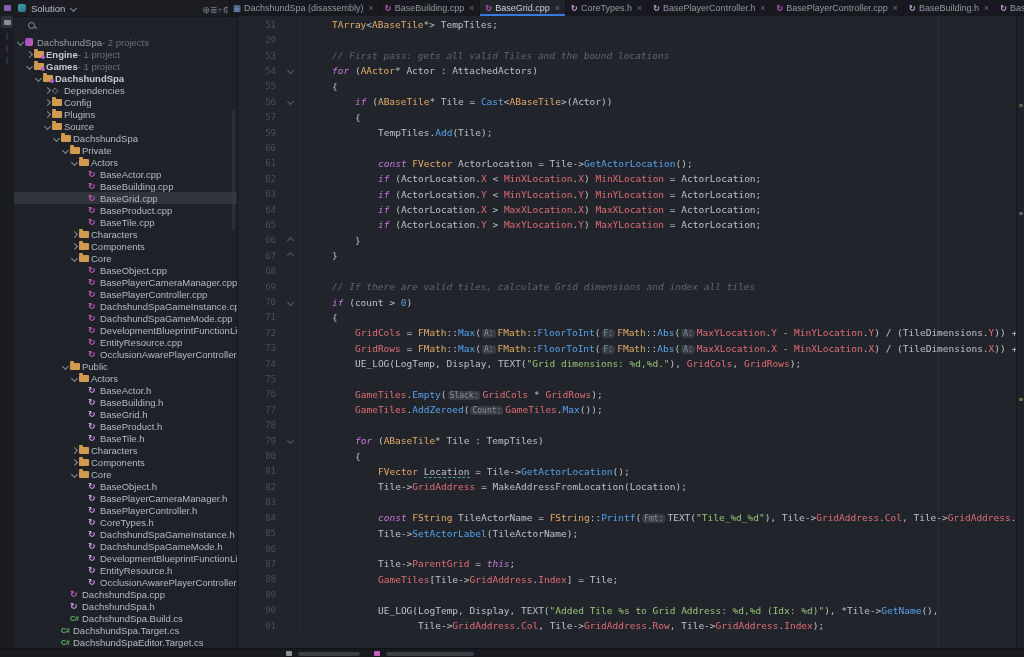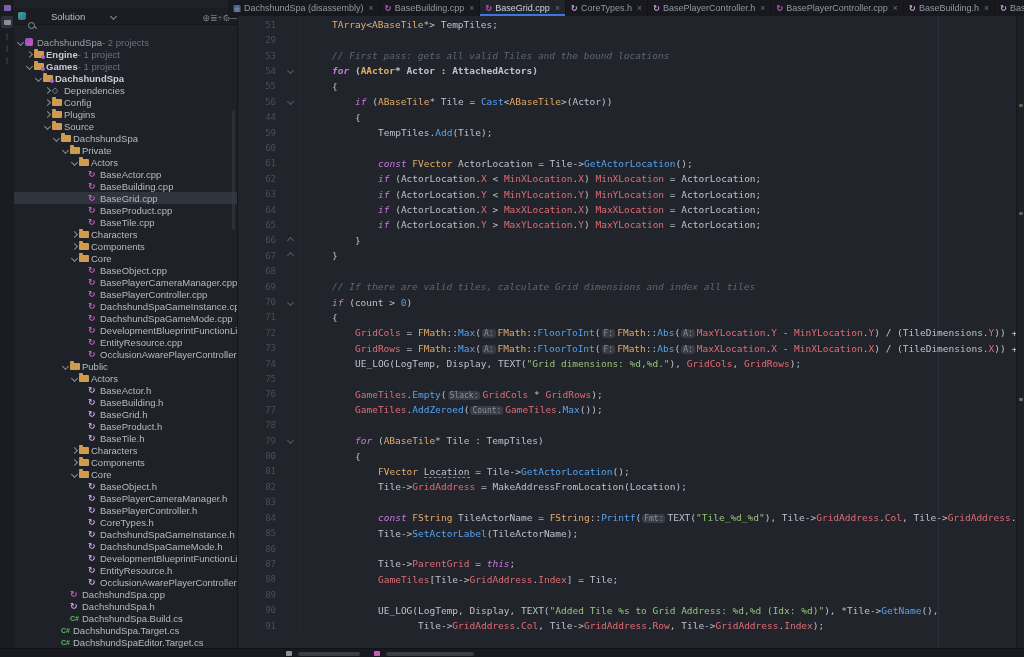--- a/index.html
+++ b/index.html
@@ -7,21 +7,21 @@
        font-family:"Liberation Sans",sans-serif;color:#b9bec6;}
   
   #stripe{position:absolute;left:0;top:0;width:14px;height:657px;background:#1a1c21;border-right:1px solid #131519;}
   .stripe-btn{width:12px;height:12px;margin:2px auto;display:flex;align-items:center;justify-content:center;}
   .stripe-btn.active{background:#2e323c;border-radius:2px;}
   .mini-glyph{width:7px;height:6px;background:#7f5fb0;border-radius:1px;}
   .mini-folder{width:7px;height:5px;background:#8b8f98;border-radius:1px;}
   .stripe-dash{width:2px;height:7px;background:#2c3037;margin:5px auto;}
   
   #ppanel{position:absolute;left:14px;top:0;width:223px;height:648px;background:#1e2127;}
-  #phead{position:absolute;left:0;top:8px;width:223px;height:16px;background:#1b1d23;display:flex;align-items:center;border-bottom:1px solid #15171b;gap:20px;}
+  #phead{position:absolute;left:0;top:0;width:223px;height:16px;background:#1b1d23;display:flex;align-items:center;border-bottom:1px solid #15171b;}
   #phead .sol-ic{width:8px;height:8px;margin:0 5px 0 4px;background:linear-gradient(135deg,#3fa7a0,#2d6f8e);border-radius:2px;}
   #phead .title{font-size:9.5px;color:#b9bec6;}
   #phead .caret-d{margin-left:6px;}
   #phead .spacer{flex:1;}
   .hbtn{font-size:9px;color:#7c828c;width:15px;text-align:center;cursor:default;line-height:16px;}
   
   .chv{display:inline-block;width:4px;height:4px;border-right:1.2px solid #878d96;border-bottom:1.2px solid #878d96;}
   .chv.down{transform:rotate(45deg);}
   .chv.right{transform:rotate(-45deg);}
   .chv.up{transform:rotate(-135deg);}
@@ -556,24 +556,24 @@
         <span>BaseProduct.h</span>
       </div>
     </div>
 
   <div id="editor">
     <div id="wrapguide"></div>
     <div id="code">
         <div class="crow"><span class="lnum">51</span><span class="fcol"></span><span class="ctext" style="padding-left: 32px;"><span class="cs-t">TArray</span><span class="cs-d">&lt;</span><span class="cs-t">ABaseTile</span><span class="cs-d">*&gt; TempTiles;</span></span></div>
         <div class="crow"><span class="lnum">29</span><span class="fcol"></span><span class="ctext" style="padding-left: 9px;"></span></div>
         <div class="crow"><span class="lnum">53</span><span class="fcol"></span><span class="ctext" style="padding-left: 32px;"><span class="cs-c">// First pass: gets all valid Tiles and the bound locations</span></span></div>
-        <div class="crow"><span class="lnum">54</span><span class="fcol"><span class="chv down"></span></span><span class="ctext" style="padding-left: 32px; font-weight: bold;"><span class="cs-k">for</span><span class="cs-d"> (</span><span class="cs-t">AActor</span><span class="cs-d">* Actor : AttachedActors)</span></span></div>
+        <div class="crow"><span class="lnum">54</span><span class="fcol"><span class="chv down"></span></span><span class="ctext" style="padding-left: 32px;"><span class="cs-k">for</span><span class="cs-d"> (</span><span class="cs-t">AActor</span><span class="cs-d">* Actor : AttachedActors)</span></span></div>
         <div class="crow"><span class="lnum">55</span><span class="fcol"></span><span class="ctext" style="padding-left: 32px;"><span class="cs-d">{</span></span></div>
         <div class="crow"><span class="lnum">56</span><span class="fcol"><span class="chv down"></span></span><span class="ctext" style="padding-left: 55px;"><span class="cs-k">if</span><span class="cs-d"> (</span><span class="cs-t">ABaseTile</span><span class="cs-d">* Tile = </span><span class="cs-f">Cast</span><span class="cs-d">&lt;</span><span class="cs-t">ABaseTile</span><span class="cs-d">&gt;(Actor))</span></span></div>
-        <div class="crow"><span class="lnum">44</span><span class="fcol"></span><span class="ctext" style="padding-left: 55px;"><span class="cs-d">{</span></span></div>
+        <div class="crow"><span class="lnum">57</span><span class="fcol"></span><span class="ctext" style="padding-left: 55px;"><span class="cs-d">{</span></span></div>
         <div class="crow"><span class="lnum">59</span><span class="fcol"></span><span class="ctext" style="padding-left: 78px;"><span class="cs-d">TempTiles.</span><span class="cs-f">Add</span><span class="cs-d">(Tile);</span></span></div>
         <div class="crow"><span class="lnum">60</span><span class="fcol"></span><span class="ctext" style="padding-left: 9px;"></span></div>
         <div class="crow"><span class="lnum">61</span><span class="fcol"></span><span class="ctext" style="padding-left: 78px;"><span class="cs-k">const</span><span class="cs-d"> </span><span class="cs-t">FVector</span><span class="cs-d"> ActorLocation = Tile-&gt;</span><span class="cs-f">GetActorLocation</span><span class="cs-d">();</span></span></div>
         <div class="crow"><span class="lnum">62</span><span class="fcol"></span><span class="ctext" style="padding-left: 78px;"><span class="cs-k">if</span><span class="cs-d"> (ActorLocation.</span><span class="cs-m">X</span><span class="cs-d"> &lt; </span><span class="cs-m">MinXLocation</span><span class="cs-d">.</span><span class="cs-m">X</span><span class="cs-d">) </span><span class="cs-m">MinXLocation</span><span class="cs-d"> = ActorLocation;</span></span></div>
         <div class="crow"><span class="lnum">63</span><span class="fcol"></span><span class="ctext" style="padding-left: 78px;"><span class="cs-k">if</span><span class="cs-d"> (ActorLocation.</span><span class="cs-m">Y</span><span class="cs-d"> &lt; </span><span class="cs-m">MinYLocation</span><span class="cs-d">.</span><span class="cs-m">Y</span><span class="cs-d">) </span><span class="cs-m">MinYLocation</span><span class="cs-d"> = ActorLocation;</span></span></div>
         <div class="crow"><span class="lnum">64</span><span class="fcol"></span><span class="ctext" style="padding-left: 78px;"><span class="cs-k">if</span><span class="cs-d"> (ActorLocation.</span><span class="cs-m">X</span><span class="cs-d"> &gt; </span><span class="cs-m">MaxXLocation</span><span class="cs-d">.</span><span class="cs-m">X</span><span class="cs-d">) </span><span class="cs-m">MaxXLocation</span><span class="cs-d"> = ActorLocation;</span></span></div>
         <div class="crow"><span class="lnum">65</span><span class="fcol"></span><span class="ctext" style="padding-left: 78px;"><span class="cs-k">if</span><span class="cs-d"> (ActorLocation.</span><span class="cs-m">Y</span><span class="cs-d"> &gt; </span><span class="cs-m">MaxYLocation</span><span class="cs-d">.</span><span class="cs-m">Y</span><span class="cs-d">) </span><span class="cs-m">MaxYLocation</span><span class="cs-d"> = ActorLocation;</span></span></div>
         <div class="crow"><span class="lnum">66</span><span class="fcol"><span class="chv up"></span></span><span class="ctext" style="padding-left: 55px;"><span class="cs-d">}</span></span></div>
         <div class="crow"><span class="lnum">67</span><span class="fcol"><span class="chv up"></span></span><span class="ctext" style="padding-left: 32px;"><span class="cs-d">}</span></span></div>
         <div class="crow"><span class="lnum">68</span><span class="fcol"></span><span class="ctext" style="padding-left: 9px;"></span></div>

